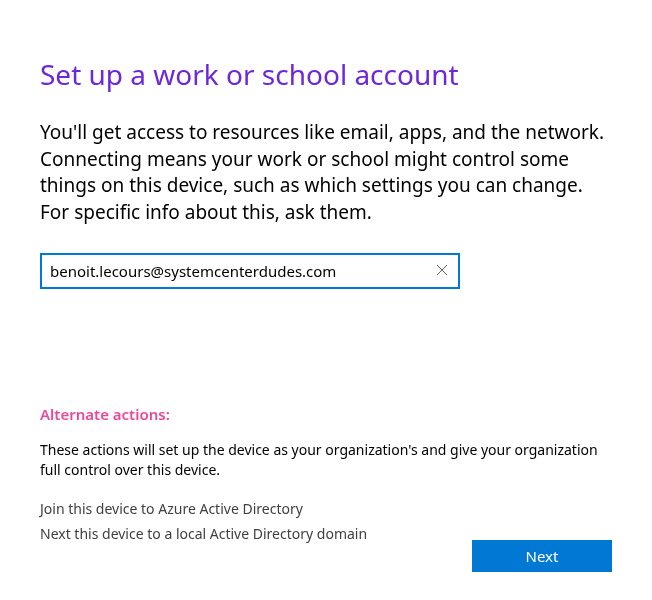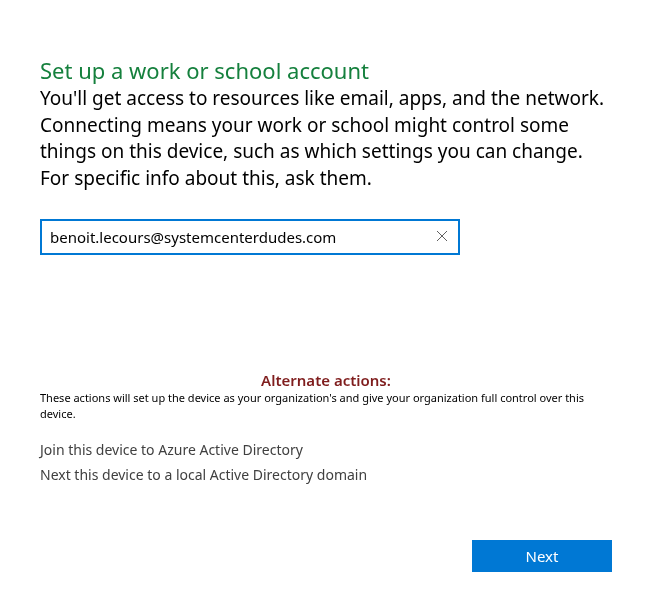--- a/index.html
+++ b/index.html
@@ -6,23 +6,24 @@
     body {
       font-family: "Segoe UI", -apple-system, system-ui, sans-serif;
       width: 652px;
       height: 600px;
       background: #fff;
       color: #333;
       padding: 55px 40px 40px 40px;
       position: relative;
     }
     .title {
-      font-size: 22px;
+      font-size: 28px;
       font-weight: 400;
-      color: #15803d;
+      color: #6d28d9;
+      margin-bottom: 26px;
     }
     .description {
       font-size: 19px;
       line-height: 1.4;
       color: #000;
       margin-bottom: 28px;
     }
     .input-wrapper {
       position: relative;
       width: 420px;
@@ -49,25 +50,25 @@
       justify-content: center;
       cursor: pointer;
       background: transparent;
       border: none;
       color: #606060;
     }
     .clear-btn svg { stroke: #606060; }
     .alt-heading {
       font-size: 15px;
       font-weight: 600;
-      color: #7f1d1d;
-      text-align: center;
+      color: #ec4899;
+      margin-bottom: 16px;
     }
     .alt-description {
-      font-size: 11px;
+      font-size: 14px;
       line-height: 1.4;
       color: #000;
       margin-bottom: 16px;
     }
     .link {
       font-size: 14px;
       color: #404040;
       cursor: pointer;
       display: block;
       line-height: 1.8;

